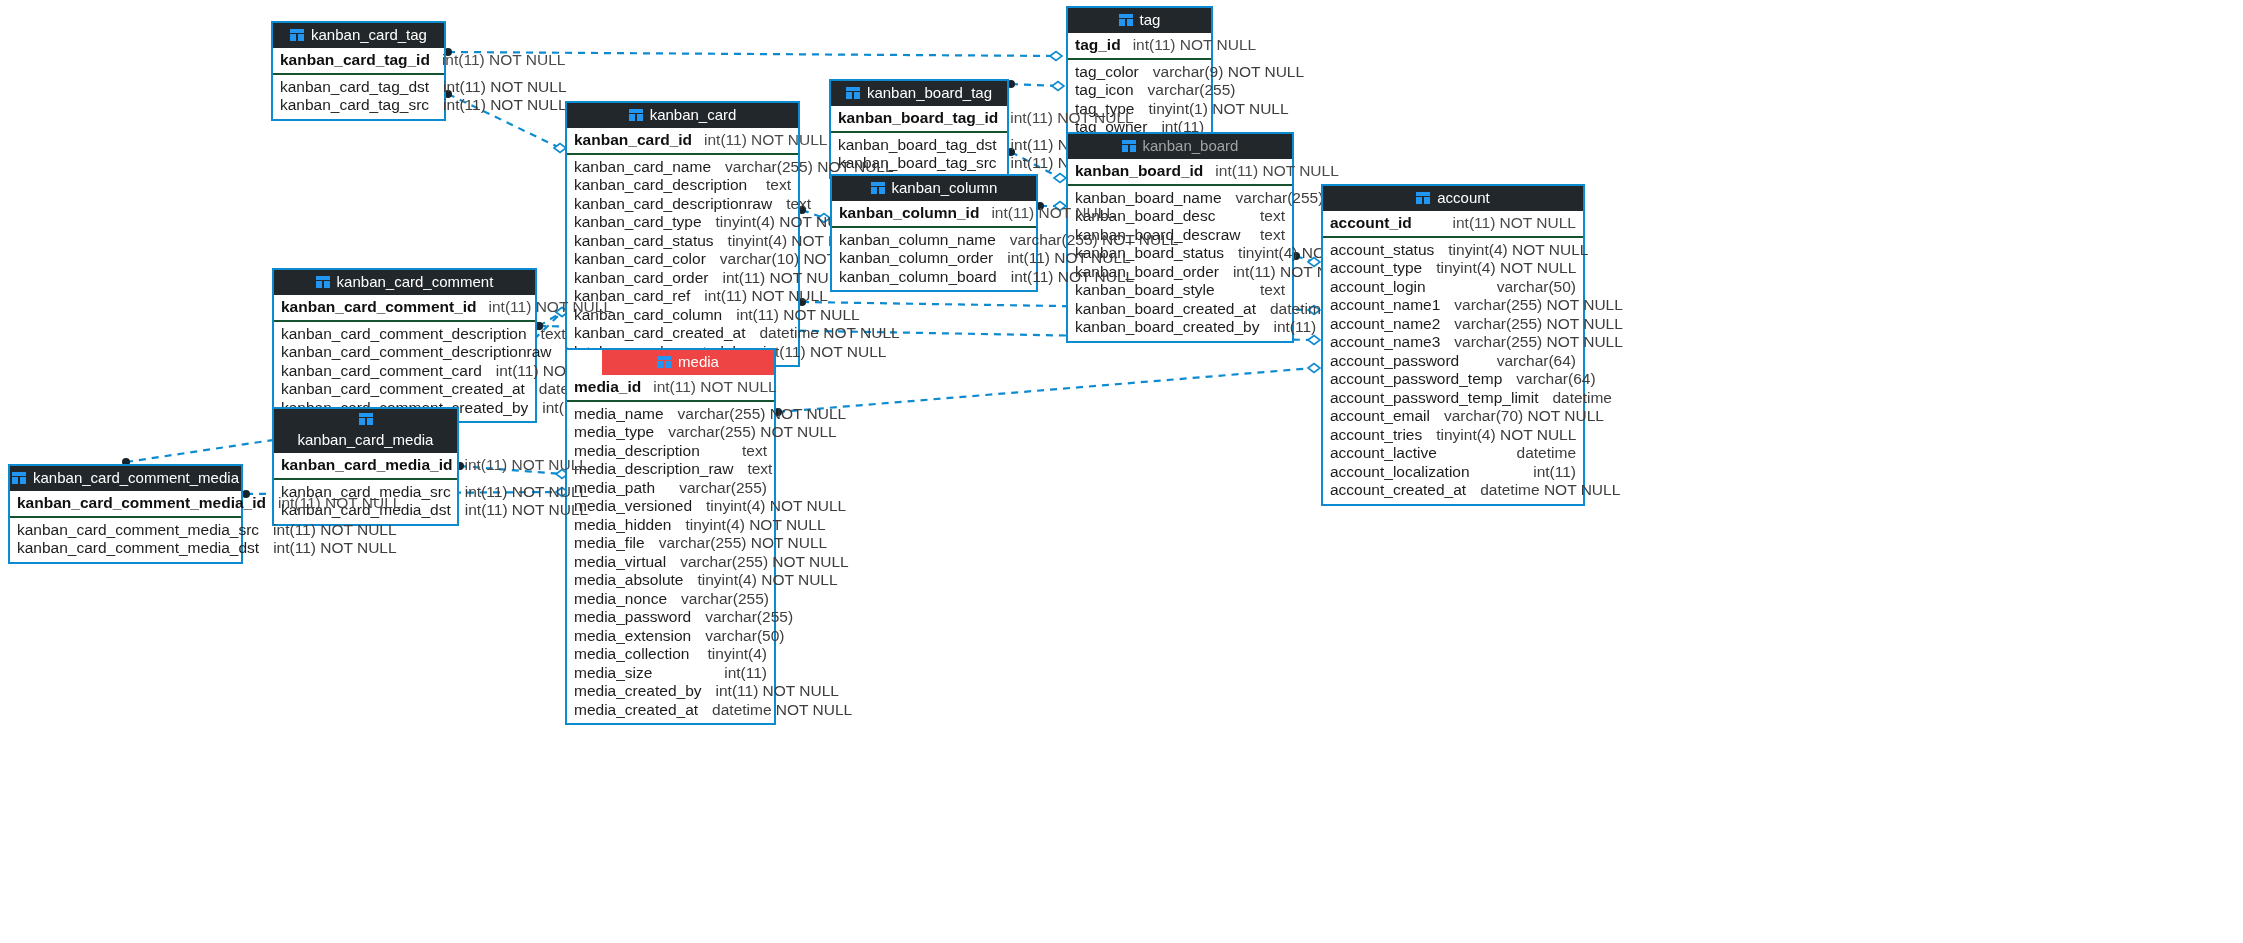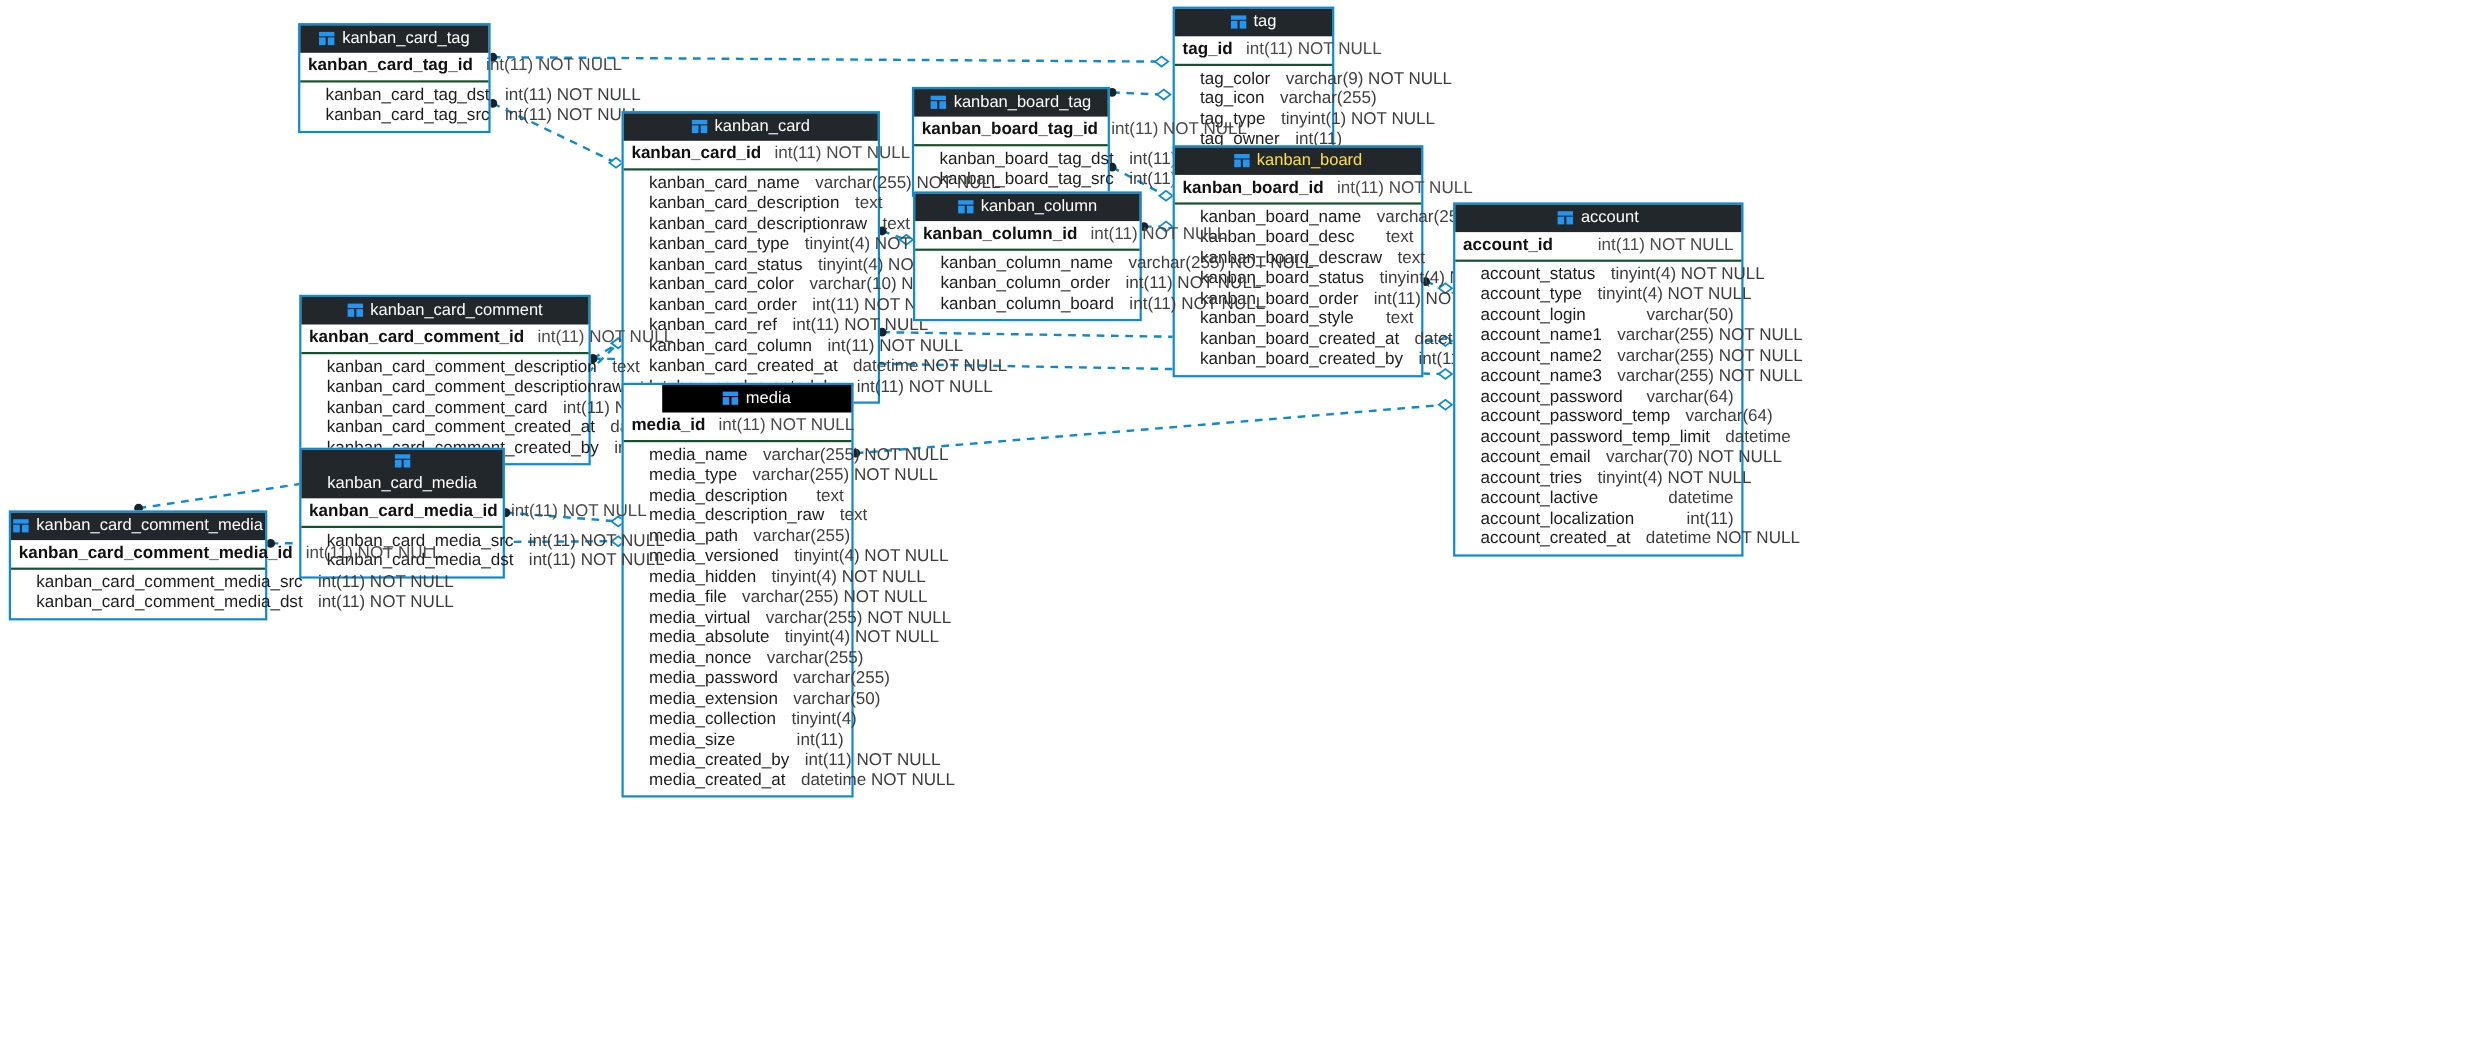--- a/index.html
+++ b/index.html
@@ -70,21 +70,21 @@
     align-items: baseline;
     gap: 12px;
     padding: 4px 7px 5px 7px;
     border-bottom: 2px solid #14532d;
     white-space: nowrap;
     color: #1b1b1b;
   }
   .pk-row .col-name { font-weight: bold; color: #101010; }
   .pk-row .col-type { color: #4a4a4a; }
 
-  .field-list { padding: 3px 0 4px 16px; }
+  .field-list { padding: 3px 0 4px 0; }
   .field-row {
     display: flex;
     justify-content: space-between;
     align-items: baseline;
     gap: 14px;
     padding: 1px 7px 2px 7px;
     white-space: nowrap;
     color: #222222;
   }
   .field-row .col-name { color: #1c1c1c; }
@@ -308,21 +308,21 @@
             <span class="col-name">kanban_card_created_at</span>
             <span class="col-type">datetime NOT NULL</span>
           </div>
           <div class="field-row">
             <span class="col-name">kanban_card_created_by</span>
             <span class="col-type">int(11) NOT NULL</span>
           </div>
         </div>
       </div>
       <div class="entity" style="left: 1066px; top: 132px; width: 228px; border-color: rgb(13, 139, 209);">
-        <div class="entity-header" style="background: rgb(34, 39, 43); color: #fde047;">
+        <div class="entity-header" style="background: rgb(34, 39, 43); color: #a3a3a3;">
           <span class="tbl-icon">
             <i class="r1"></i>
             <i class="r2l"></i>
             <i class="r2r"></i>
           </span>
           <span>kanban_board</span>
         </div>
         <div class="pk-row">
           <span class="col-name">kanban_board_id</span>
           <span class="col-type">int(11) NOT NULL</span>
@@ -492,21 +492,21 @@
             <span class="col-name">kanban_card_comment_created_at</span>
             <span class="col-type">datetime NOT NULL</span>
           </div>
           <div class="field-row">
             <span class="col-name">kanban_card_comment_created_by</span>
             <span class="col-type">int(11) NOT NULL</span>
           </div>
         </div>
       </div>
       <div class="entity" style="left: 565px; top: 348px; width: 211px; border-color: rgb(13, 139, 209);">
-        <div class="entity-header" style="background: #000000; color: rgb(255, 255, 255); margin-left: 35px;">
+        <div class="entity-header" style="background: #ef4444; color: rgb(255, 255, 255); margin-left: 35px;">
           <span class="tbl-icon">
             <i class="r1"></i>
             <i class="r2l"></i>
             <i class="r2r"></i>
           </span>
           <span>media</span>
         </div>
         <div class="pk-row">
           <span class="col-name">media_id</span>
           <span class="col-type">int(11) NOT NULL</span>

